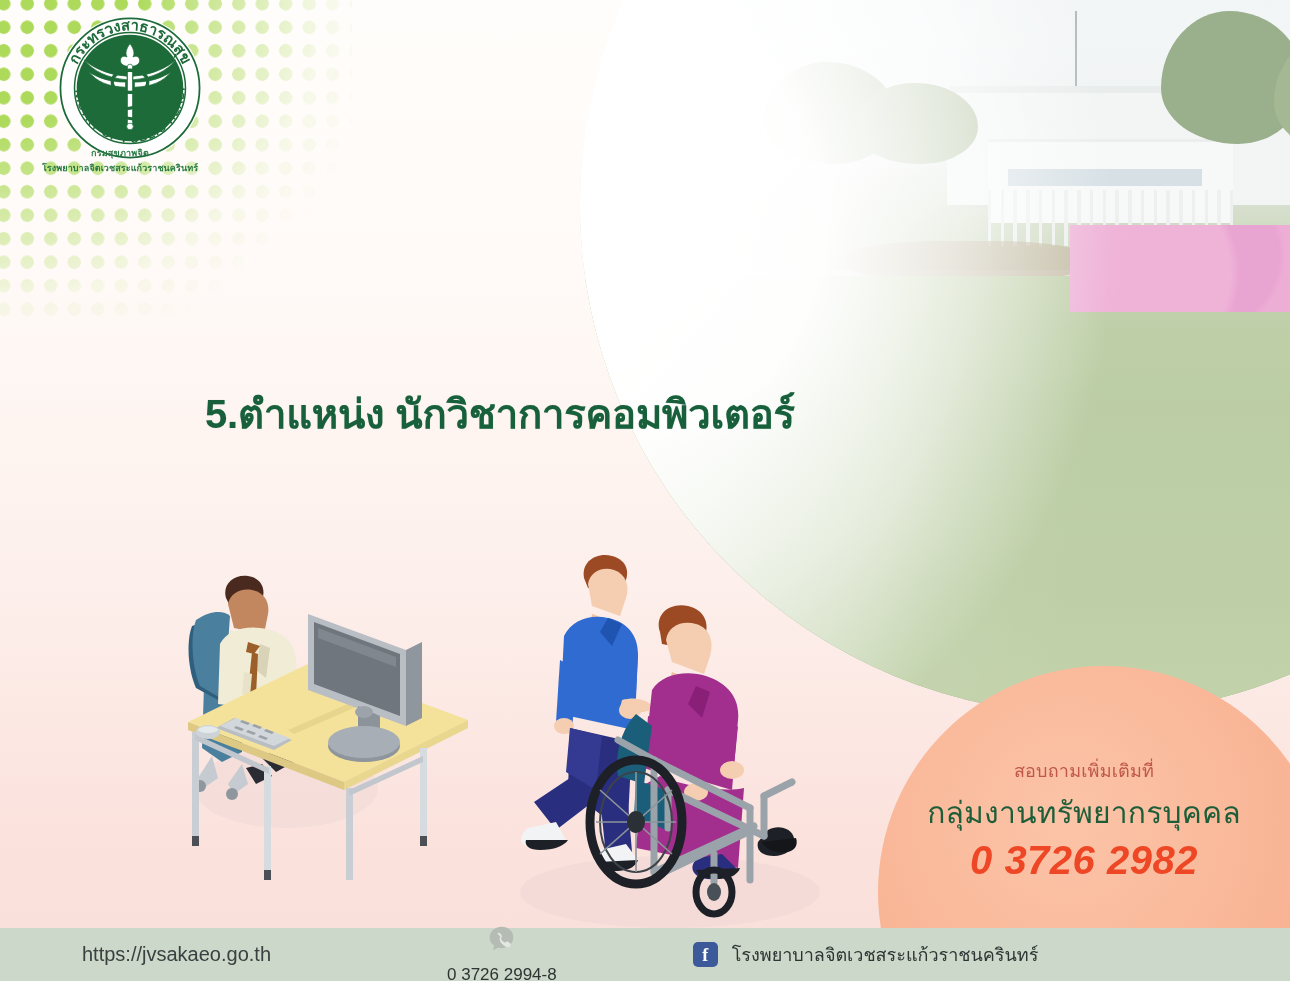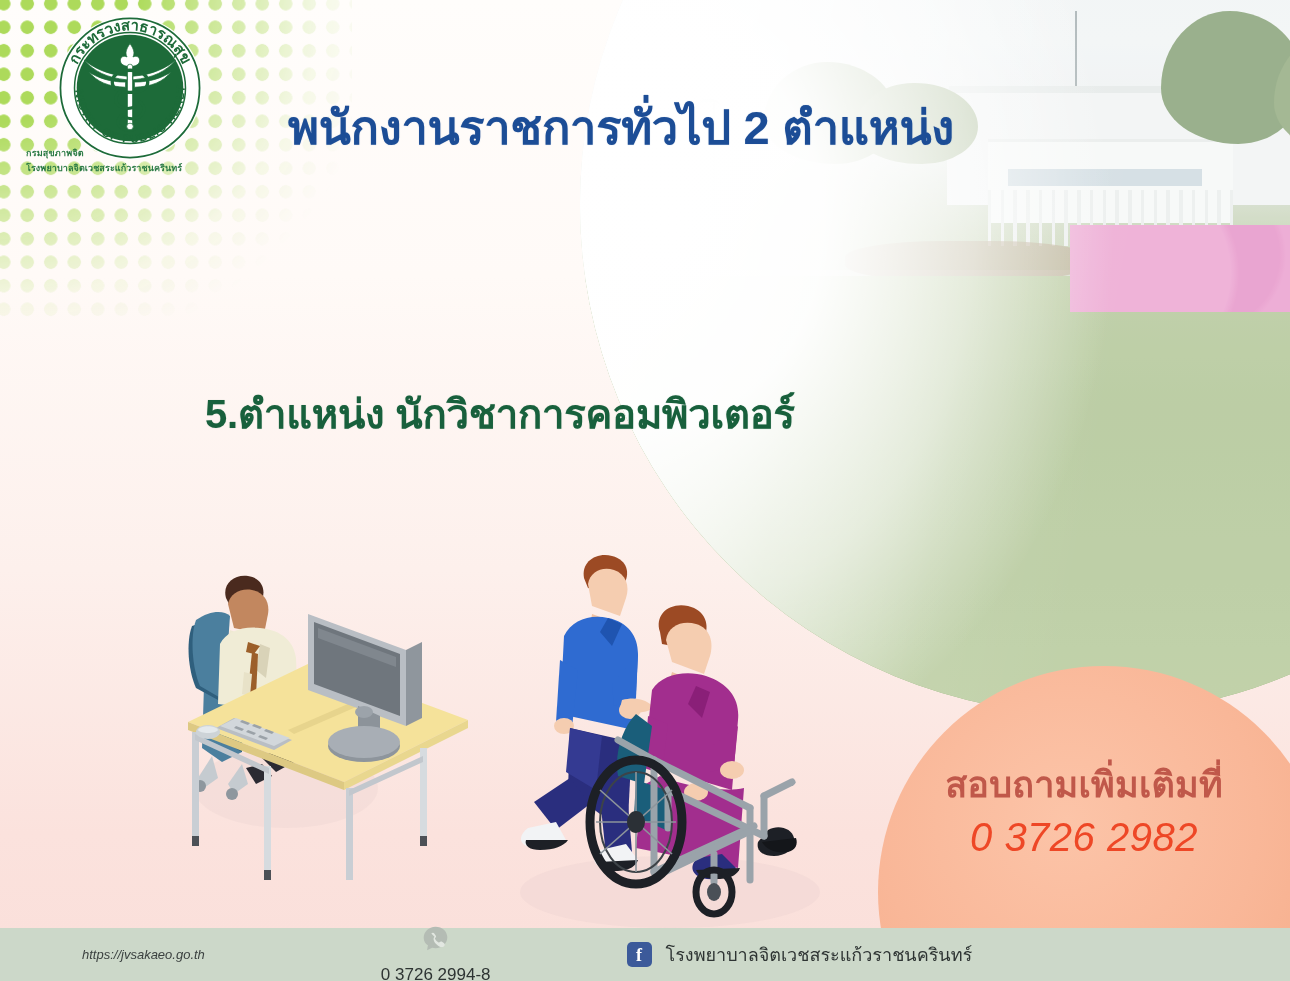--- a/index.html
+++ b/index.html
@@ -57,21 +57,21 @@
   #photo .path{position:absolute;left:0;top:56.4%;width:62%;height:1.4%;background:#cfd6c6;opacity:.8;}
   #photo .palm{position:absolute;left:5%;top:1%;width:40%;height:30%;}
   #photo .fade{position:absolute;inset:0;
        background:
          radial-gradient(ellipse 62% 78% at 9% 52%, #ffffff 0%, rgba(255,255,255,.96) 24%, rgba(255,255,255,.55) 48%, rgba(255,255,255,0) 70%),
          linear-gradient(100deg, rgba(255,255,255,.98) 0%, rgba(255,255,255,.82) 14%, rgba(255,255,255,.30) 28%, rgba(255,255,255,.06) 42%, rgba(255,255,255,0) 55%);}
   #photo .wash{position:absolute;inset:0;background:rgba(255,255,255,.30);}
 
   
   #logo{position:absolute;left:56px;top:14px;width:148px;height:148px;}
-  #logo-cap{position:absolute;left:26px;top:146px;width:208px;}
+  #logo-cap{position:absolute;left:16px;top:146px;width:208px;text-align:center;}
   #logo-cap .l1{font-size:9px;font-weight:700;color:#2a7a44;letter-spacing:.2px;filter:blur(.35px);}
   #logo-cap .l2{font-size:9px;font-weight:700;color:#2a7a44;letter-spacing:.1px;margin-top:1px;filter:blur(.35px);}
 
   
   #headline{
     position:absolute;left:206px;top:104px;width:830px;
     text-align:center;color:#1c4d96;
     font-weight:700;line-height:1.03;
     letter-spacing:-.3px;
     text-shadow:0 0 1px rgba(28,77,150,.35);
@@ -89,36 +89,36 @@
   #pos1{left:205px;top:382px;}
   #pos2{left:218px;top:497px;}
 
   
   #contact{
     position:absolute;left:878px;top:666px;width:452px;height:452px;
     border-radius:50%;
     background:radial-gradient(circle at 42% 34%, #fcc4a8 0%, #f9b798 48%, #f6ae8c 78%, #f4a985 100%);
   }
   #contact-txt{position:absolute;left:884px;top:756px;width:400px;text-align:center;}
-  #contact-txt .c1{font-size:36px;color:#c0584a;font-weight:700;letter-spacing:.2px;}
+  #contact-txt .c1{font-size:18px;color:#c0584a;font-weight:400;letter-spacing:.2px;}
   #contact-txt .c2{font-size:30px;color:#1d5e38;font-weight:400;margin-top:4px;letter-spacing:.2px;}
-  #contact-txt .c3{font-size:40px;color:#ee4726;font-weight:400;font-style:italic;margin-top:2px;letter-spacing:.5px;}
+  #contact-txt .c3{font-size:40px;color:#ee4726;font-weight:700;font-style:italic;margin-top:2px;letter-spacing:.5px;}
 
   
   #ill-desk{position:absolute;left:168px;top:560px;width:320px;height:320px;}
   #ill-chair{position:absolute;left:500px;top:540px;width:340px;height:400px;}
 
   
   #footer{
     position:absolute;left:0;bottom:0;width:1290px;height:53px;
     background:#ccd8c9;
     display:flex;align-items:center;
   }
   #footer .fi{display:flex;align-items:center;}
-  #f-url{margin-left:82px;font-size:13px;color:#3b4140;font-style:italic;}
+  #f-url{margin-left:82px;font-size:20px;color:#3b4140;}
   #f-phone{margin-left:176px;font-size:17px;color:#2e3433;display:flex;align-items:center;gap:13px;flex-direction:column;}
   #f-fb{margin-left:136px;font-size:18px;color:#2e3433;display:flex;align-items:center;gap:14px;}
   .fb-badge{width:25px;height:25px;border-radius:5px;background:#3c5a9a;display:flex;align-items:center;justify-content:center;
      color:#fff;font-weight:700;font-size:18px;font-family:"Liberation Serif",serif;line-height:1;}
 </style>
 </head>
 <body>
 
 <div id="poster">
 
@@ -192,28 +192,28 @@
       <circle cx="100" cy="152" r="4.5"></circle>
     </g>
   </svg>
 
   <div id="logo-cap">
     <div class="l1">กรมสุขภาพจิต</div>
     <div class="l2">โรงพยาบาลจิตเวชสระแก้วราชนครินทร์</div>
   </div>
 
   <div id="headline">
-    <div class="h3">พนักงานราชการทั่วไป 2 ตำแหน่ง</div>
   </div>
 
   <div class="pos" id="pos1">5.ตำแหน่ง นักวิชาการคอมพิวเตอร์</div>
 
   <div id="contact"></div>
   <div id="contact-txt">
     <div class="c1">สอบถามเพิ่มเติมที่</div>
+    <div class="c2">กลุ่มงานทรัพยากรบุคคล</div>
     <div class="c3">0 3726 2982</div>
   </div>
 
   <svg id="ill-desk" viewBox="0 0 320 320">
     <ellipse cx="118" cy="228" rx="92" ry="40" fill="#f1d9d6" opacity=".55"></ellipse>
     <g>
       <path d="M36 126 l20 -18 l20 12 l-2 72 l-20 10 l-20 -14 z" fill="#4b7f9e"></path>
       <path d="M56 108 l20 12 l-2 72 l-18 -10 z" fill="#2f5f7d"></path>
       <path d="M24 66 c-6 16 -4 44 4 62 l22 12 l4 -84 z" fill="#2f5f7d"></path>
       <path d="M28 60 c14 -10 28 -10 34 -4 l-6 84 l-24 -14 c-8 -18 -10 -50 -4 -66 z" fill="#4b7f9e"></path>

